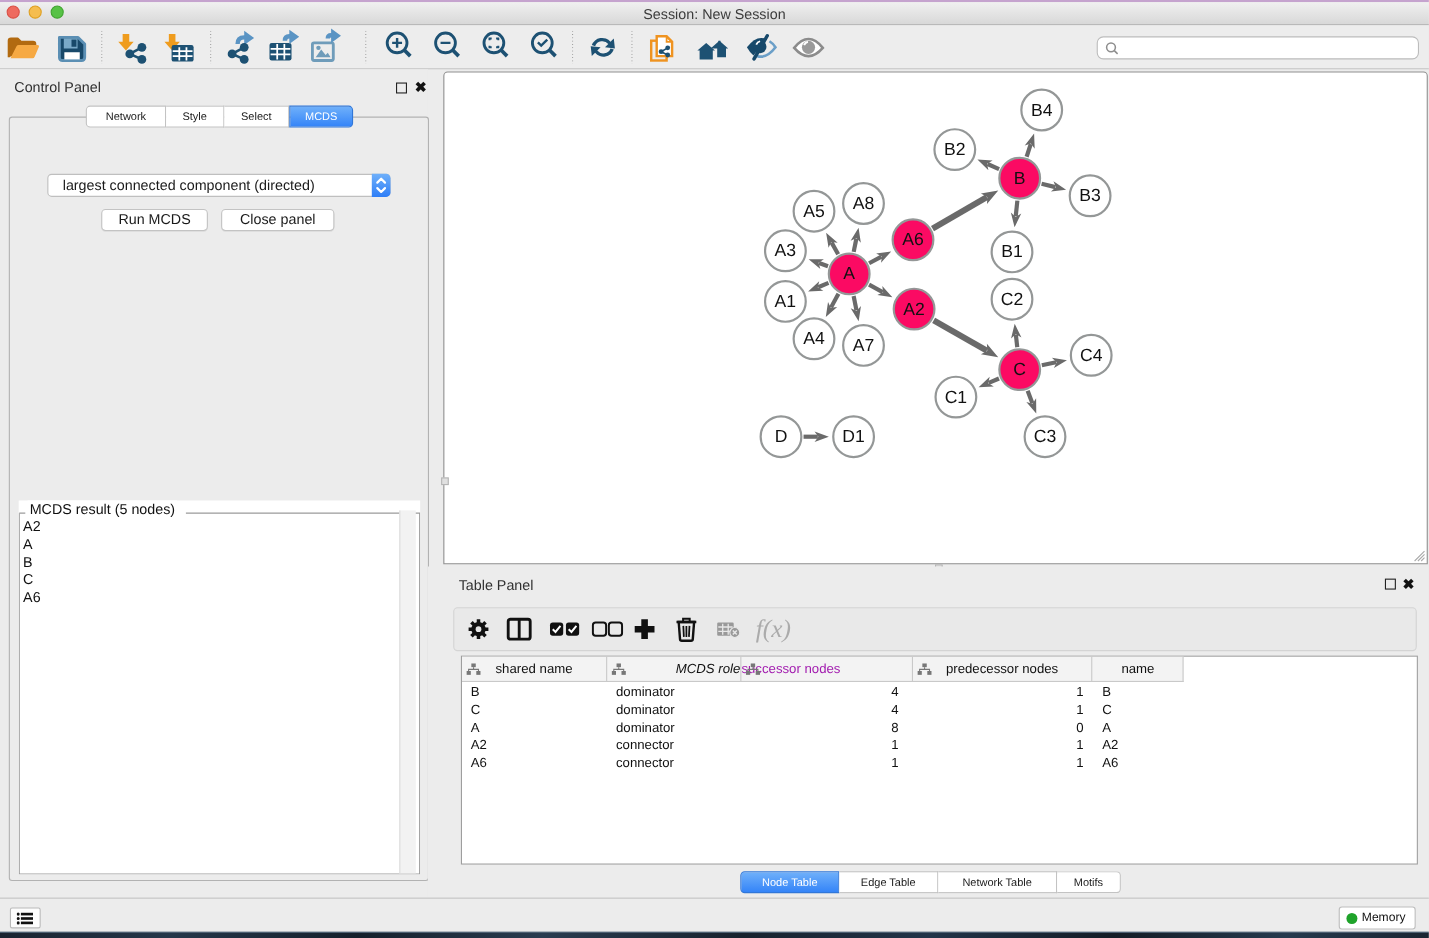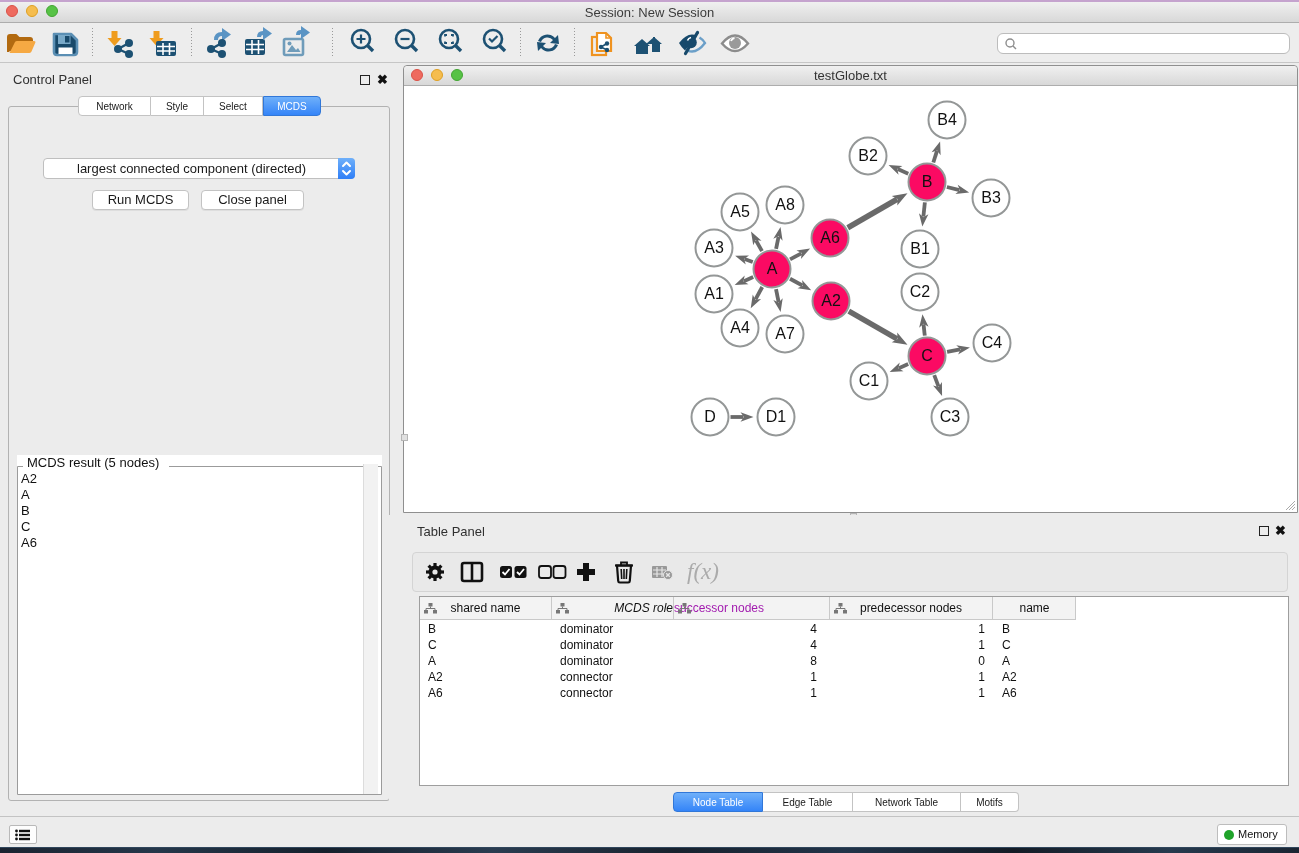--- a/index.html
+++ b/index.html
@@ -171,21 +171,21 @@
 
   <div class="abs" style="left:8px;top:43px;width:382px;height:695px;border:1px solid #b2b2b2;border-radius:3px;background:#ececec;"></div>
 
   <div class="seg" style="left:78px;top:33px;width:73px;border-radius:4px 0 0 4px;">Network</div>
   <div class="seg" style="left:151px;top:33px;width:53px;border-left:none;">Style</div>
   <div class="seg" style="left:204px;top:33px;width:59px;border-left:none;">Select</div>
   <div class="seg sel" style="left:263px;top:33px;width:58px;border-radius:0 4px 4px 0;">MCDS</div>
 
 
   <div class="abs" style="left:43px;top:95px;width:312px;height:21px;background:#fff;border:1px solid #bfbfbf;border-radius:4px;">
-    <div style="position:absolute;left:13px;top:2px;font-size:13px;color:#1a1a1a;margin-left:20px;">largest connected component (directed)</div>
+    <div style="position:absolute;left:13px;top:2px;font-size:13px;color:#1a1a1a;">largest connected component (directed)</div>
     <div style="position:absolute;right:-1px;top:-1px;width:17px;height:21px;background:linear-gradient(#6fb0fa,#2e7ef7);border-radius:0 4px 4px 0;">
       <svg width="17" height="21" viewBox="0 0 17 21">
           <path d="M5,8 L8.5,4.5 L12,8" fill="none" stroke="#fff" stroke-width="2" stroke-linecap="round" stroke-linejoin="round"></path>
           <path d="M5,13 L8.5,16.5 L12,13" fill="none" stroke="#fff" stroke-width="2" stroke-linecap="round" stroke-linejoin="round"></path>
         </svg>
     </div>
   </div>
 
   <div class="btn" style="left:92px;top:127px;width:97px;">Run MCDS</div>
   <div class="btn" style="left:201px;top:127px;width:103px;">Close panel</div>
@@ -194,26 +194,20 @@
   <svg class="abs" style="left:17px;top:392px;" width="365" height="340">
     <path d="M0.5,11.5 L0.5,339.5 L364.5,339.5 L364.5,11.5 L152,11.5" fill="none" stroke="#9b9b9b" stroke-width="1"></path>
     <path d="M0.5,11.5 L6,11.5" fill="none" stroke="#9b9b9b" stroke-width="1"></path>
   </svg>
   <div class="abs" style="left:25px;top:392px;font-size:13px;color:#111;background:#fff;padding:0 2px;">MCDS result (5 nodes)</div>
   <div class="abs" style="left:21px;top:408px;font-size:13px;color:#111;line-height:16px;">A2<br>A<br>B<br>C<br>A6</div>
   <div class="abs" style="left:363px;top:401px;width:15px;height:330px;background:#f2f2f2;border-left:1px solid #dcdcdc;"></div>
 </div>
 
 <div class="abs" style="left:403px;top:65px;width:895px;height:448px;border:1px solid #8f8f8f;border-radius:4px 4px 0 0;background:#fff;">
-  <div class="titlebar" style="height:20px;border-radius:4px 4px 0 0;position:relative;">
-    <div class="tl r" style="left:7px;top:3px;"></div>
-    <div class="tl y" style="left:27px;top:3px;"></div>
-    <div class="tl g" style="left:47px;top:3px;"></div>
-    <div style="text-align:center;font-size:13px;color:#333;padding-top:2px;">testGlobe.txt</div>
-  </div>
   <svg width="893" height="426" id="graph">
       <line x1="349.17435622948636" y1="191.1145016252214" x2="339.84553280691193" y2="195.1355462039173" stroke="#6a6a6a" stroke-width="3.8"></line>
       <path d="M330.6622919432467,199.09383967963504 L340.7203156650455,189.586018750961 L339.3863707637286,195.33346087770317 L344.4806944669774,198.31009757144295 z" fill="#6a6a6a"></path>
       <line x1="348.7245500758968" y1="176.02095778610058" x2="340.55864012357824" y2="173.06433521715763" stroke="#6a6a6a" stroke-width="3.8"></line>
       <path d="M331.1559816240157,169.65992438110914 L344.99653282057005,169.61939568068 L340.0885071986001,172.8941146753552 L341.76234252632395,178.5519212552644 z" fill="#6a6a6a"></path>
       <line x1="357.96453748749343" y1="165.12433239959762" x2="351.90987959299827" y2="154.33947302502816" stroke="#6a6a6a" stroke-width="3.8"></line>
       <path d="M347.0145320259219,145.61963517117334 L357.52040684370223,154.6301342868233 L351.66511221464447,153.9034811323354 L349.2365608825401,159.2807144755459 z" fill="#6a6a6a"></path>
       <line x1="372.08072844794714" y1="162.9102599485679" x2="374.53055246057164" y2="150.84958788641674" stroke="#6a6a6a" stroke-width="3.8"></line>
       <path d="M376.52115170347264,141.0497146905962 L378.58831245571605,154.73508448554088 L374.63008242271667,150.35959422662572 L369.27843291968657,152.8440152047849 z" fill="#6a6a6a"></path>
       <line x1="358.2263576722533" y1="201.02015304178292" x2="351.4947988122813" y2="213.43146468985634" stroke="#6a6a6a" stroke-width="3.8"></line>

